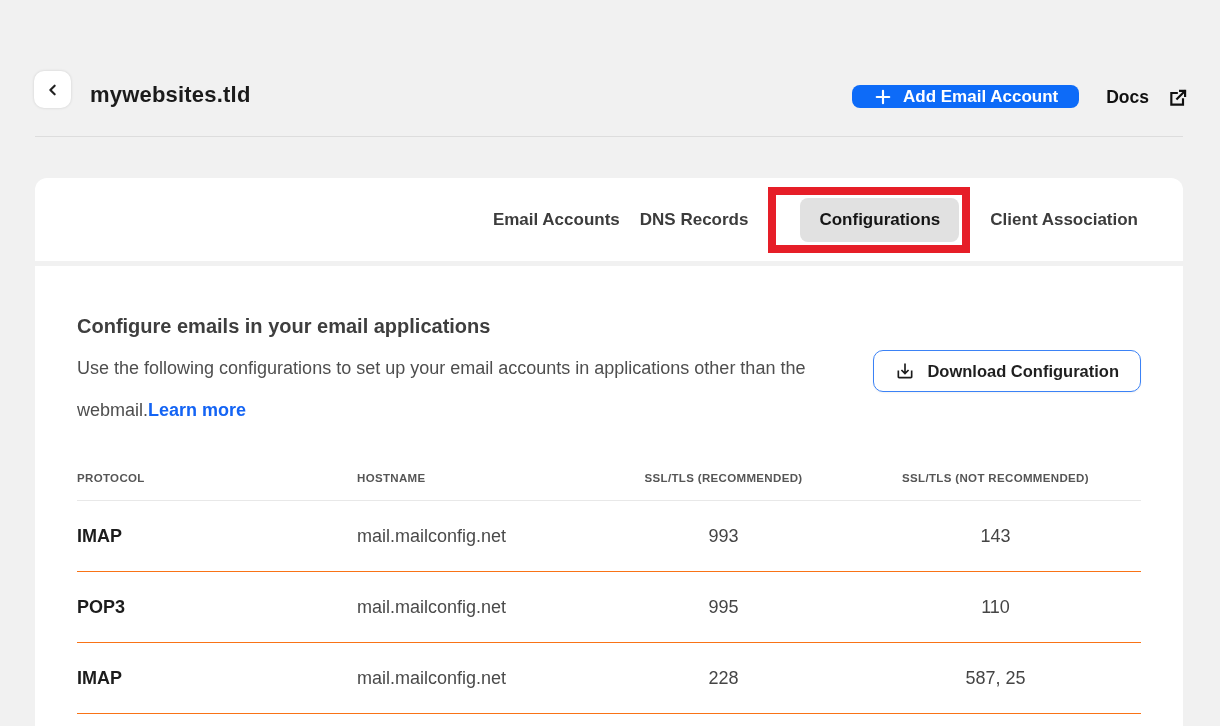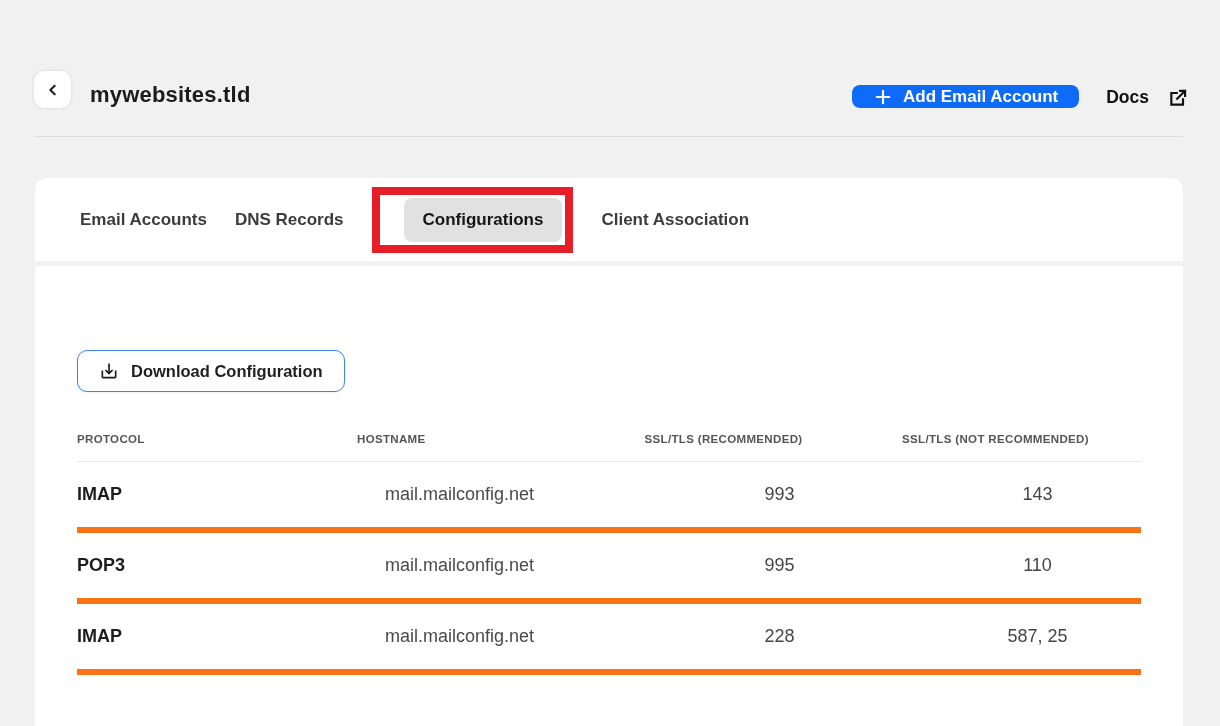--- a/index.html
+++ b/index.html
@@ -55,21 +55,22 @@
   }
 
   
   .tabbar {
     margin:41px 37px 0 35px;
     height:83px;
     background:#ffffff;
     border-radius:12px 12px 0 0;
     display:flex; align-items:center;
     padding:0 45px;
-    gap:28px;
+    gap:20px;
+    justify-content:flex-end;
   }
   .tab {
     font-size:17px; font-weight:bold; color:#3c3c3c;
     cursor:pointer; white-space:nowrap;
   }
   .annotation-box {
     border:8px solid #e61e28;
     padding:3px;
   }
   .tab-pill {
@@ -119,21 +120,21 @@
   .trow {
     display:grid;
     grid-template-columns:280px 240px 253px 1fr;
     align-items:center;
   }
   .thead { height:46px; border-bottom:1px solid #e8e8e8; }
   .th {
     font-size:11.5px; font-weight:bold; color:#555555;
     letter-spacing:0.03em; white-space:nowrap;
   }
-  .tbody-row { height:71px; border-bottom:6px solid #f97316;gap:28px; }
+  .tbody-row { height:71px; border-bottom:1px solid #f97316; }
   .col-center { text-align:center; }
   .cell-protocol { font-size:18px; font-weight:bold; color:#1c1c1c; }
   .cell-hostname { font-size:18px; color:#4a4a4a; }
   .cell-port { font-size:18px; color:#454545; }
 
   .icon { display:inline-flex; align-items:center; justify-content:center; }
 </style>
 </head>
 <body style="background: rgb(241, 241, 241);">
 
@@ -176,20 +177,24 @@
     <div class="tab">DNS Records</div>
     <div class="annotation-box" style="border-color: rgb(230, 30, 40); padding-left: 24px;">
       <div class="tab-pill" style="background: rgb(225, 225, 225);">Configurations</div>
     </div>
     <div class="tab">Client Association</div>
   </div>
 
   <div class="content">
 
     <div class="intro">
+      <div class="intro-left">
+        <div class="section-heading">Configure emails in your email applications</div>
+        <div class="section-desc"><span>Use the following configurations to set up your email accounts in applications other than the webmail.</span><a class="learn-more">Learn more</a></div>
+      </div>
       <button class="download-btn">
         <span class="icon">
           <svg width="20" height="20" viewBox="0 0 24 24" fill="#1c1c1c">
               <path d="M19 11.5v7.5H5v-7.5H3v7.5c0 1.1.9 2 2 2h14c1.1 0 2-.9 2-2v-7.5h-2zm-6 1.17l2.59-2.58L17 11.5l-5 5-5-5 1.41-1.41L11 12.67V3h2v9.67z"></path>
             </svg>
         </span>
           <span>Download Configuration</span>
       </button>
     </div>
 

